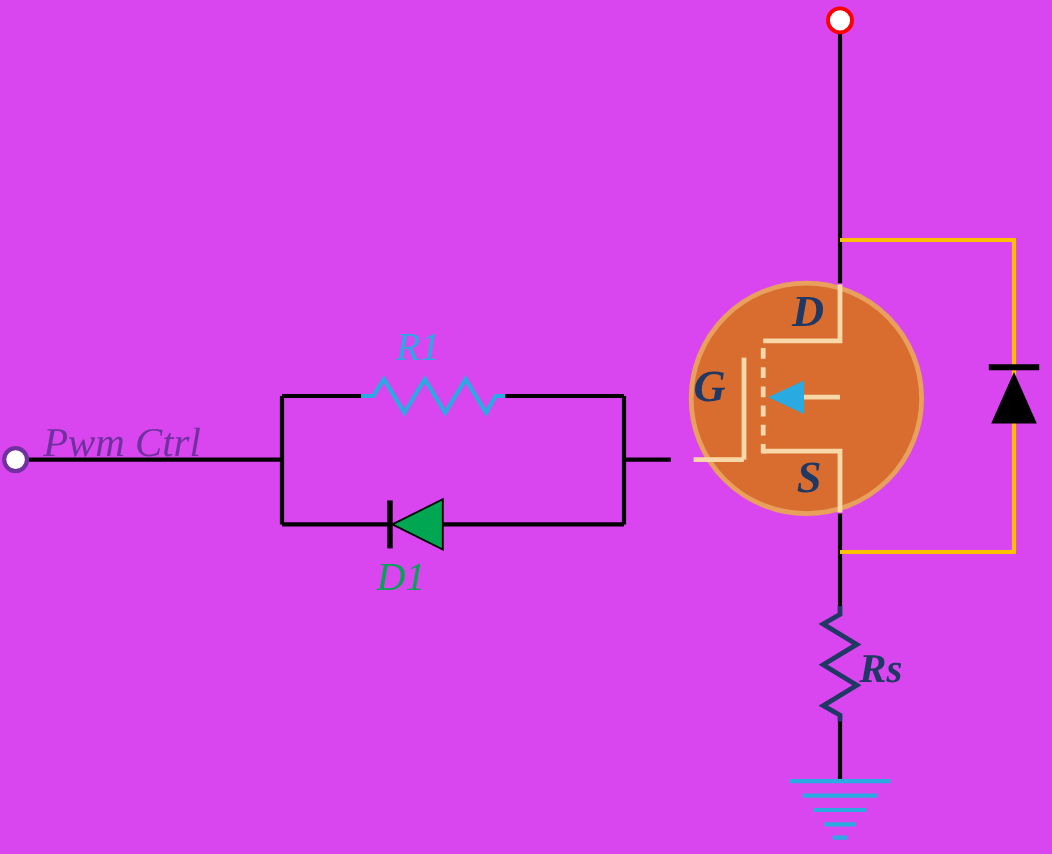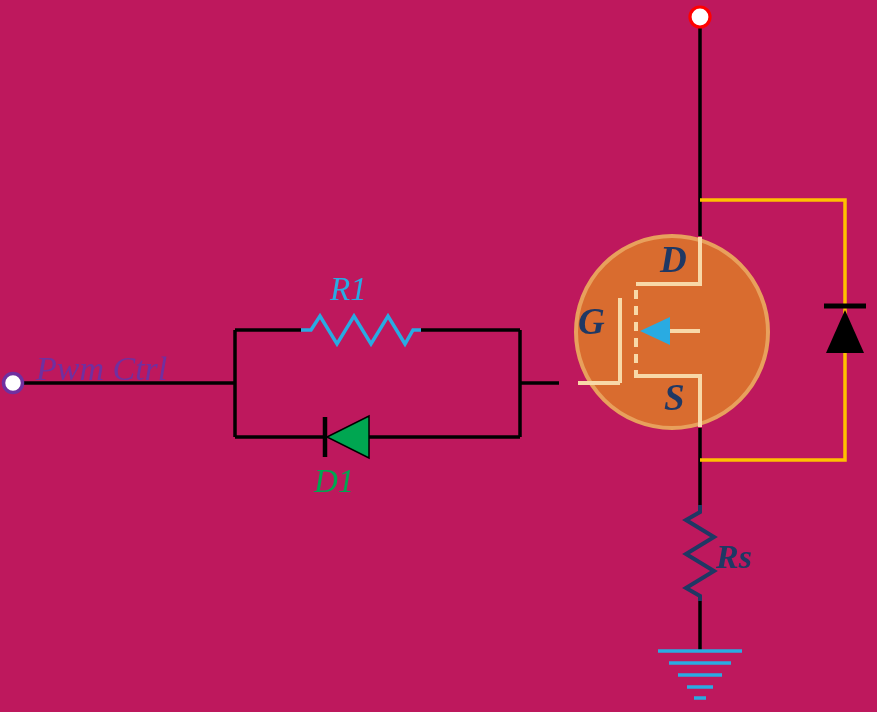--- a/index.html
+++ b/index.html
@@ -4,21 +4,21 @@
 <style>
   html, body {
     margin: 0;
     padding: 0;
     background: #ffffff;
   }
   .canvas {
     position: relative;
     width: 877px;
     height: 712px;
-    background: #be185d;
+    background: #d946ef;
     overflow: hidden;
   }
   svg { display: block; }
   text {
     font-family: "Liberation Serif", serif;
   }
   .lbl {
     font-style: italic;
   }
   .lbl-bold {

